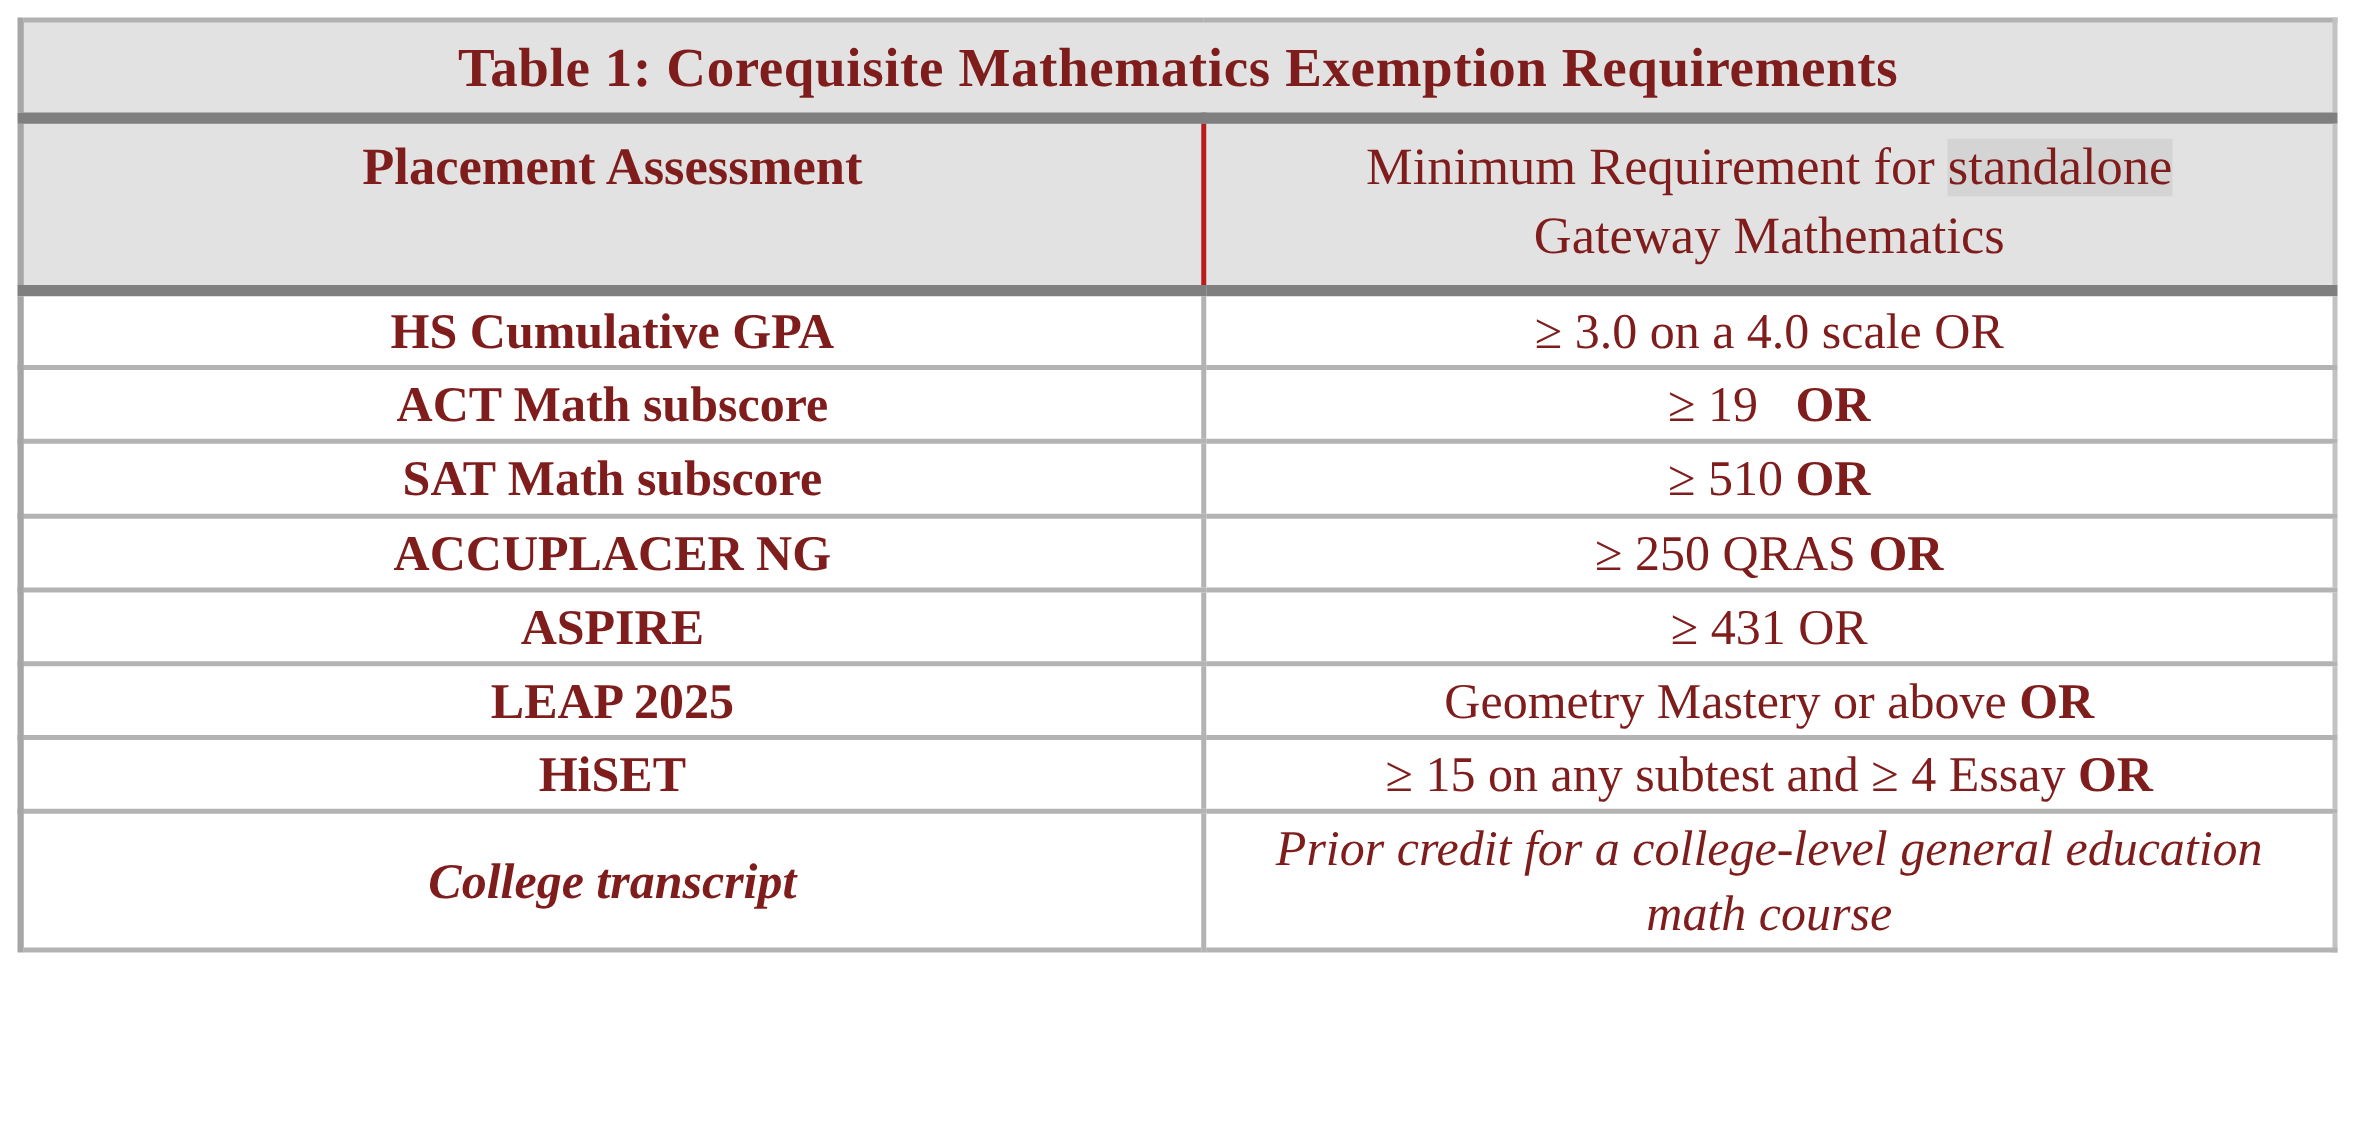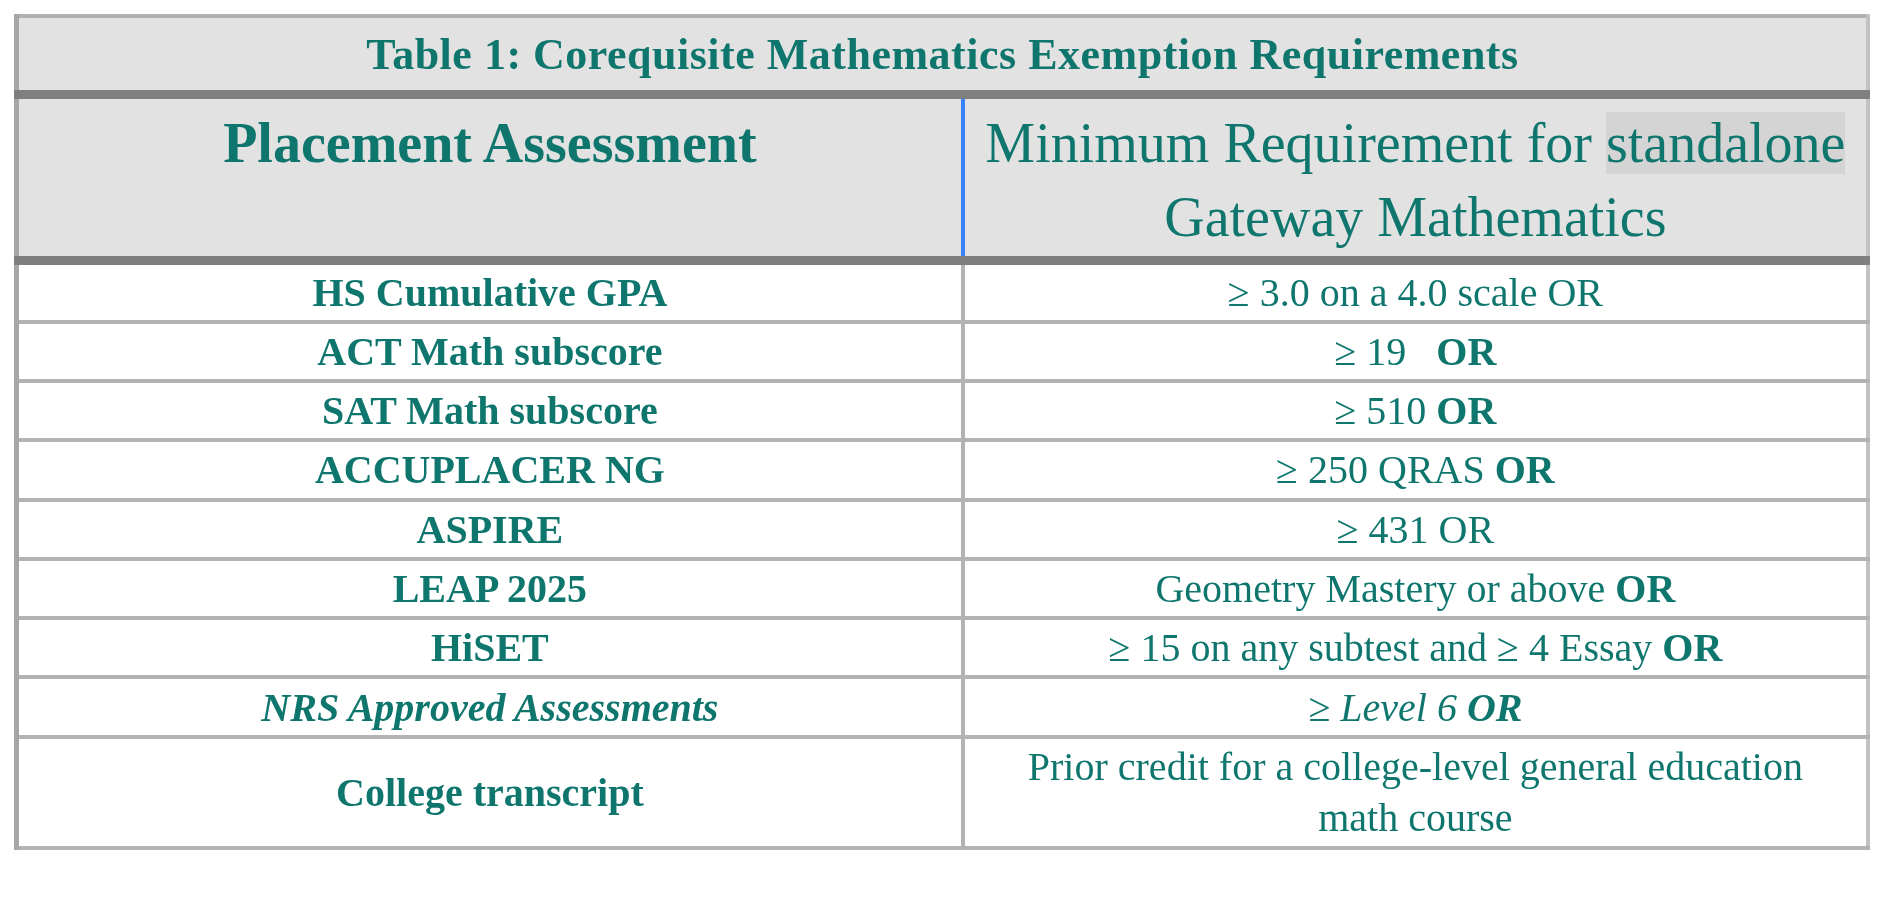--- a/index.html
+++ b/index.html
@@ -7,21 +7,21 @@
     padding: 0;
     background: #ffffff;
   }
   .page {
     width: 1885px;
     height: 898px;
     box-sizing: border-box;
     padding: 14px 15px 16px 14px;
     background: #ffffff;
     font-family: "Liberation Serif", "DejaVu Serif", serif;
-    color: #0f766e;
+    color: #7f1d1d;
     overflow: hidden;
   }
   table.exemption-table {
     border-collapse: collapse;
     table-layout: fixed;
     width: 1856px;
     border-top: 4px solid #b1b1b1;
     border-left: 5px solid #a6a6a6;
     border-right: 4px solid #c2c2c2;
     border-bottom: 4px solid #b3b3b3;
@@ -45,29 +45,29 @@
     border-bottom: 9px solid #7f7f7f;
     letter-spacing: 0.5px;
   }
 
   
   .header-row th {
     background: #e2e2e2;
     height: 120px;
     vertical-align: top;
     padding-top: 8px;
-    font-size: 56px;
+    font-size: 42px;
     line-height: 1.32;
     border-bottom: 9px solid #7f7f7f;
   }
   .header-row th.left-col {
     font-weight: bold;
   }
   .header-row th.right-col {
-    border-left: 4px solid #3b82f6;
+    border-left: 4px solid #b91c1c;
     font-weight: normal;
   }
   .hl {
     background: #d4d4d4;
   }
 
   
   tbody td {
     background: #ffffff;
     vertical-align: middle;
@@ -182,28 +182,20 @@
 
   <tr class="data-row">
     <td class="left-col">
       <span>HiSET</span>
     </td>
     <td class="right-col">
       <span class="req-wrap"><span class="req">≥ 15 on any subtest and ≥ 4 Essay </span><span class="or bold">OR</span></span>
     </td>
   </tr>
 
-  <tr class="data-row">
-    <td class="left-col">
-      <span>NRS Approved Assessments</span>
-    </td>
-    <td class="right-col">
-      <span class="req-wrap"><span class="req">≥ Level 6 </span><span class="or bold">OR</span></span>
-    </td>
-  </tr>
 
   <tr class="data-row">
     <td class="left-col">
       <span>College transcript</span>
     </td>
     <td class="right-col">
       <span class="req-wrap"><span class="req">Prior credit for a college-level general education math course</span><span class="or"></span></span>
     </td>
   </tr>
 </tbody>

